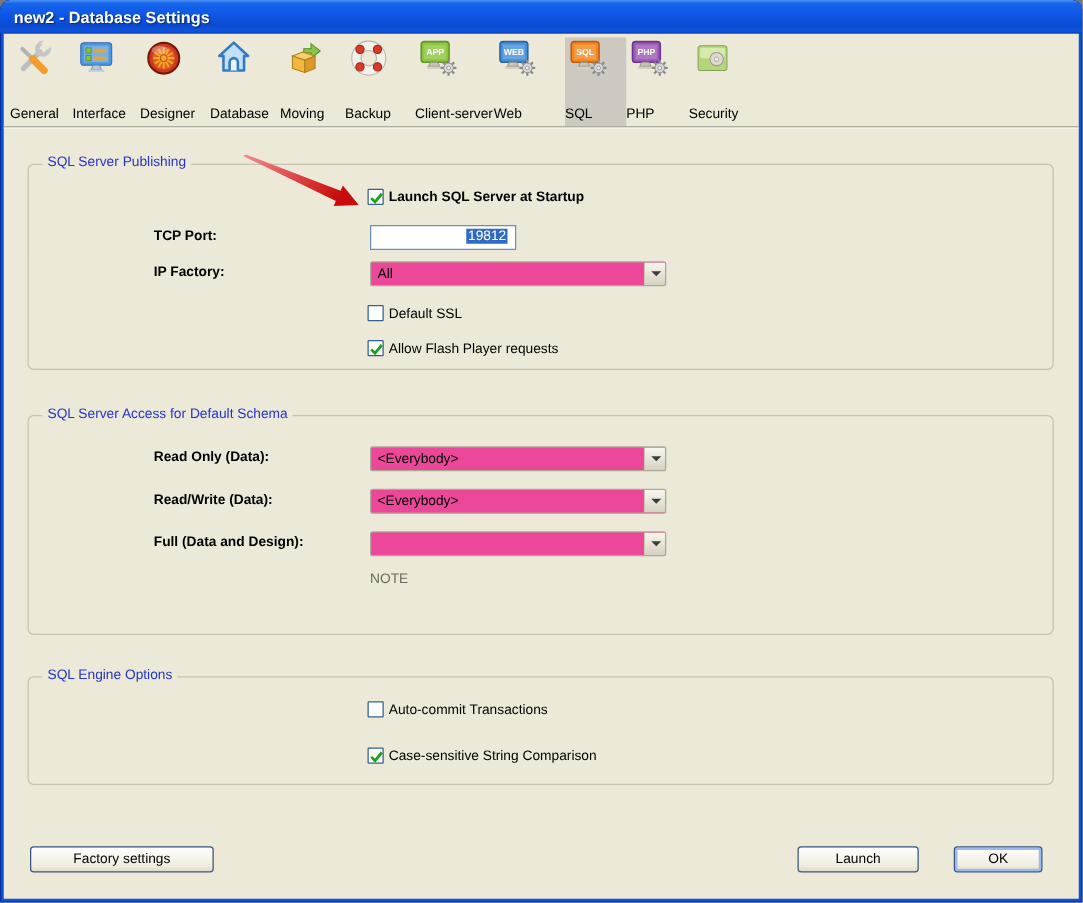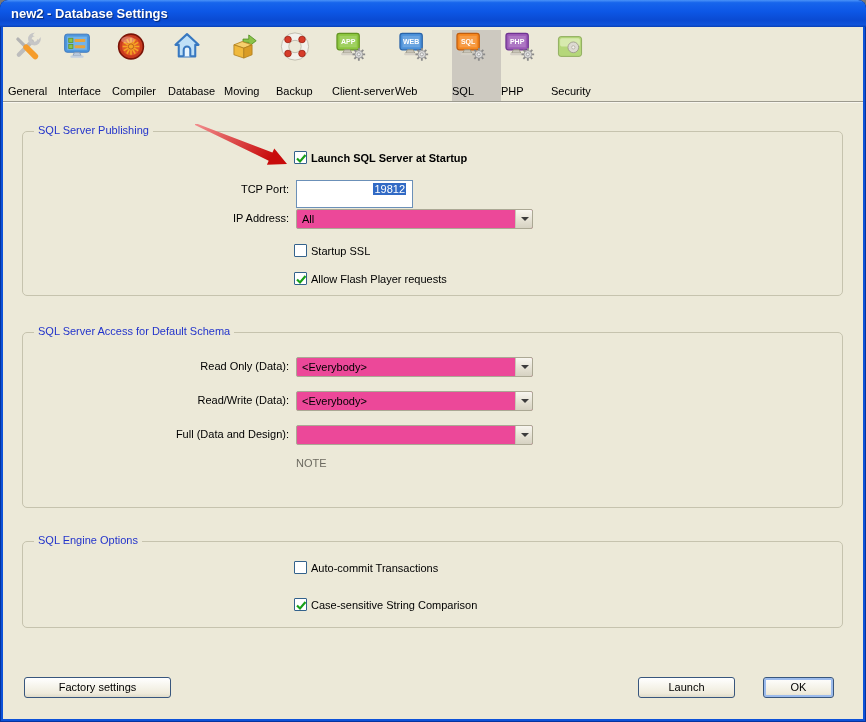--- a/index.html
+++ b/index.html
@@ -40,35 +40,35 @@
   
   .groupbox {
     position:absolute; left:22px; width:821px;
     border:1px solid #c6c3ae; border-radius:5px;
   }
   .group-title {
     position:absolute; left:11px; top:-8px; padding:0 4px;
     background:#ece9d8; color:#2334cb; font-size:11px; white-space:nowrap;
   }
   .field-label {
-    position:absolute; font-size:11px; color:#000; text-align:right;
-    left:100px; width:166px; white-space:nowrap;
+    position:absolute; font-size:11px; color:#000; text-align:left;
+    left:100px; width:166px; white-space:nowrap;font-weight:bold;
   }
   .cb-label { position:absolute; font-size:11px; color:#000; white-space:nowrap; }
   .cb-label.bold { font-weight:bold; }
   
   .checkbox {
     position:absolute; width:13px; height:13px; background:#fff;
     border:1px solid #33628c; border-radius:1px;
   }
   .checkbox svg { display:none; position:absolute; left:0; top:0; }
   .checkbox.checked svg { display:block; }
   
   .textbox {
-    position:absolute; height:28px; background:#fff;
+    position:absolute; height:20px; background:#fff;
     border:1px solid #6b90b8; font-size:11px; line-height:16px;
     text-align:right; padding-right:6px;
   }
   .textbox .sel { background:#316ac5; color:#fff; padding:0 1px; }
   
   .combo {
     position:absolute; height:20px; background:#ec4899;
     border:1px solid #aba894; border-radius:2px; font-size:11px;
   }
   .combo .val {
@@ -173,21 +173,21 @@
           <line x1="17" y1="20" x2="10" y2="20"></line>
             <line x1="17.4" y1="18.5" x2="11.3" y2="15"></line>
           <line x1="18.5" y1="17.4" x2="15" y2="11.3"></line>
             <line x1="20" y1="17" x2="20" y2="10"></line>
           <line x1="21.5" y1="17.4" x2="25" y2="11.3"></line>
             <line x1="22.6" y1="18.5" x2="28.7" y2="15"></line>
         </g>
         <circle cx="20" cy="20" r="3.2" fill="#f5a623" stroke="#b3541e"></circle>
         <ellipse cx="16" cy="12" rx="8" ry="4" fill="rgba(255,255,255,0.28)"></ellipse>
       </svg>
-      <span class="tb-label">Compiler</span>
+      <span class="tb-label">Designer</span>
     </div>
 
     <div class="tb-item" style="width:56px">
       <svg width="38" height="38" viewBox="0 0 40 40">
         <path d="M20 5 L34 18 L30 18 L30 32 L10 32 L10 18 L6 18 Z" fill="#bfe0f7" stroke="#3878c0" stroke-width="2.5" stroke-linejoin="round"></path>
         <path d="M16 32 v-8 a4 4 0 0 1 8 0 v8" fill="#e9f5fd" stroke="#3878c0" stroke-width="2.5"></path>
       </svg>
       <span class="tb-label">Database</span>
     </div>
 
@@ -283,30 +283,30 @@
           <path d="M2 6.5 L5 9.5 L10.5 3" fill="none" stroke="#18a018" stroke-width="2.2"></path>
         </svg>
     </span>
     <span class="cb-label bold" style="left:288px; top:20px">Launch SQL Server at Startup</span>
 
     <span class="field-label" style="top:51px">TCP Port:</span>
     <div class="textbox" style="left:273px; top:48px; width:117px">
       <span class="sel">19812</span>
     </div>
 
-    <span class="field-label" style="top:80px">IP Address:</span>
+    <span class="field-label" style="top:80px">IP Factory:</span>
     <div class="combo" style="left:273px; top:77px; width:237px">
       <span class="val">All</span>
       <span class="drop"></span>
     </div>
 
     <span class="checkbox" style="left:271px; top:112px">
       
     </span>
-    <span class="cb-label" style="left:288px; top:113px">Startup SSL</span>
+    <span class="cb-label" style="left:288px; top:113px">Default SSL</span>
 
     <span class="checkbox checked" style="left:271px; top:140px">
       <svg width="13" height="13" viewBox="0 0 13 13">
           <path d="M2 6.5 L5 9.5 L10.5 3" fill="none" stroke="#18a018" stroke-width="2.2"></path>
         </svg>
     </span>
     <span class="cb-label" style="left:288px; top:141px">Allow Flash Player requests</span>
   </div>
 
   <svg class="arrow-annot" width="100" height="42" viewBox="0 0 100 42">

